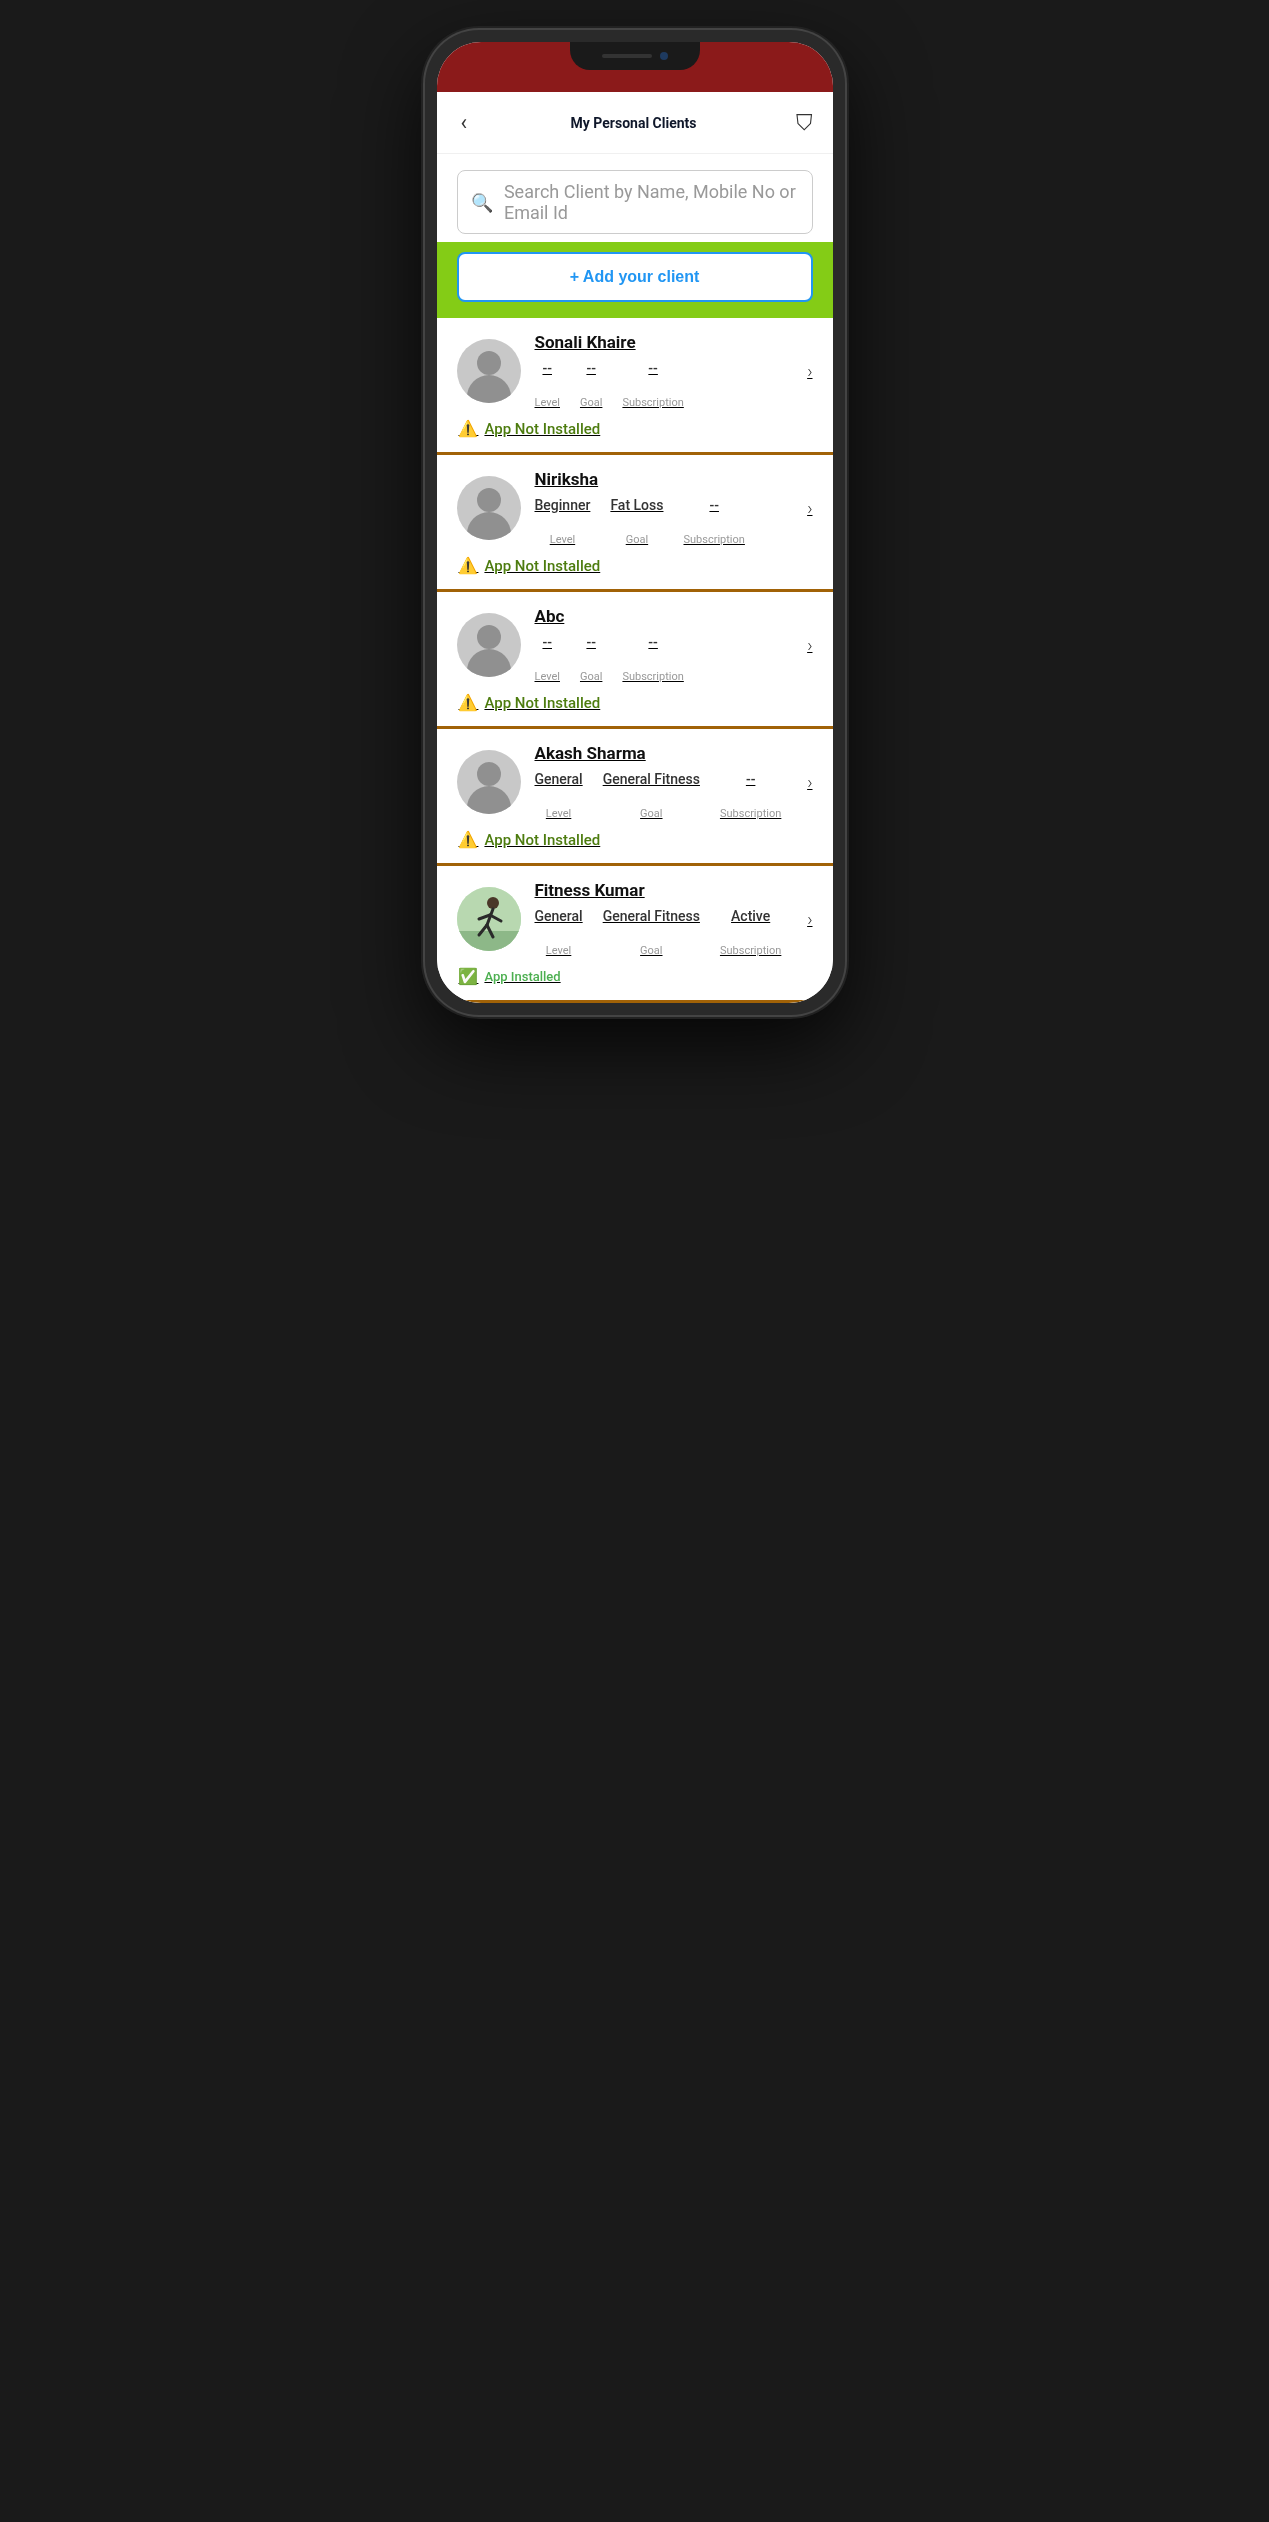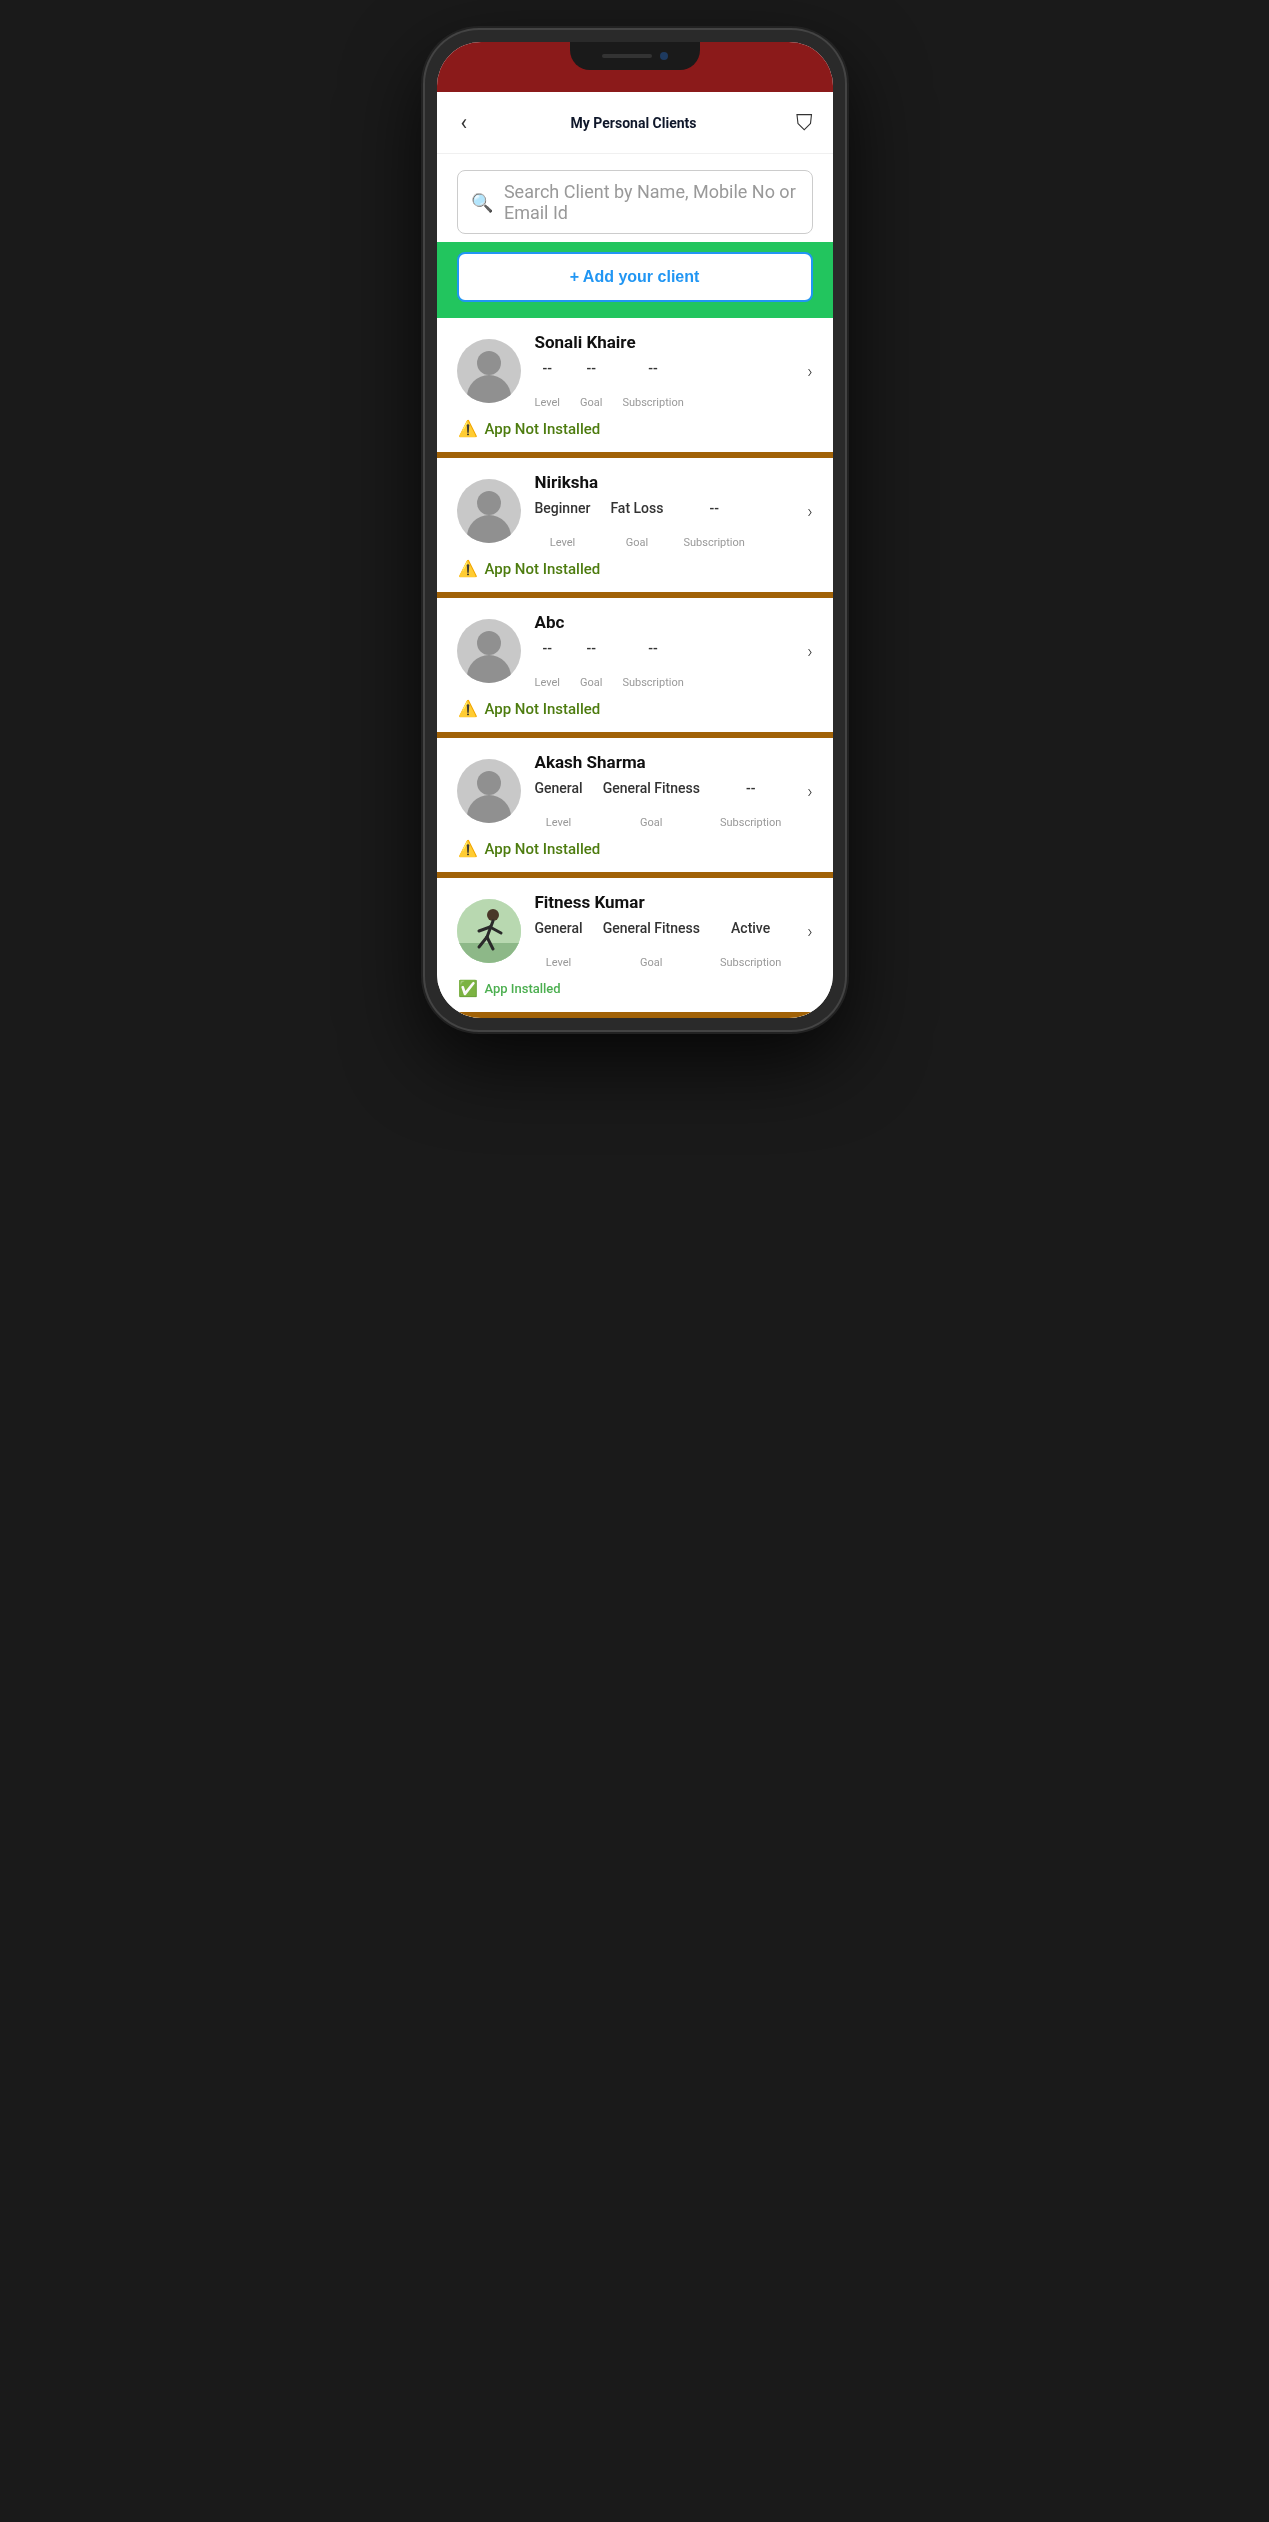--- a/index.html
+++ b/index.html
@@ -108,41 +108,42 @@
       font-size: 18px;
       color: #333;
     }
     .search-input-text {
       color: #999;
       font-size: 18px;
     }
     
     .add-client-container {
       padding: 10px 20px 16px;
-      background: #22c55e;
+      background: #84cc16;
     }
     .add-client-btn {
       width: 100%;
       border: 2px solid #2196F3;
       border-radius: 8px;
       padding: 14px;
       background: #fff;
       color: #2196F3;
       font-size: 16px;
       font-weight: 600;
       cursor: pointer;
       text-align: center;
     }
     
     .client-list {
       background: #fff;
     }
     .client-item {
-      border-bottom: 6px solid #a16207;
+      border-bottom: 3px solid #a16207;
       padding: 14px 20px;
+      text-decoration: underline;
     }
     .client-row {
       display: flex;
       align-items: center;
       gap: 14px;
     }
     .avatar {
       width: 64px;
       height: 64px;
       border-radius: 50%;

